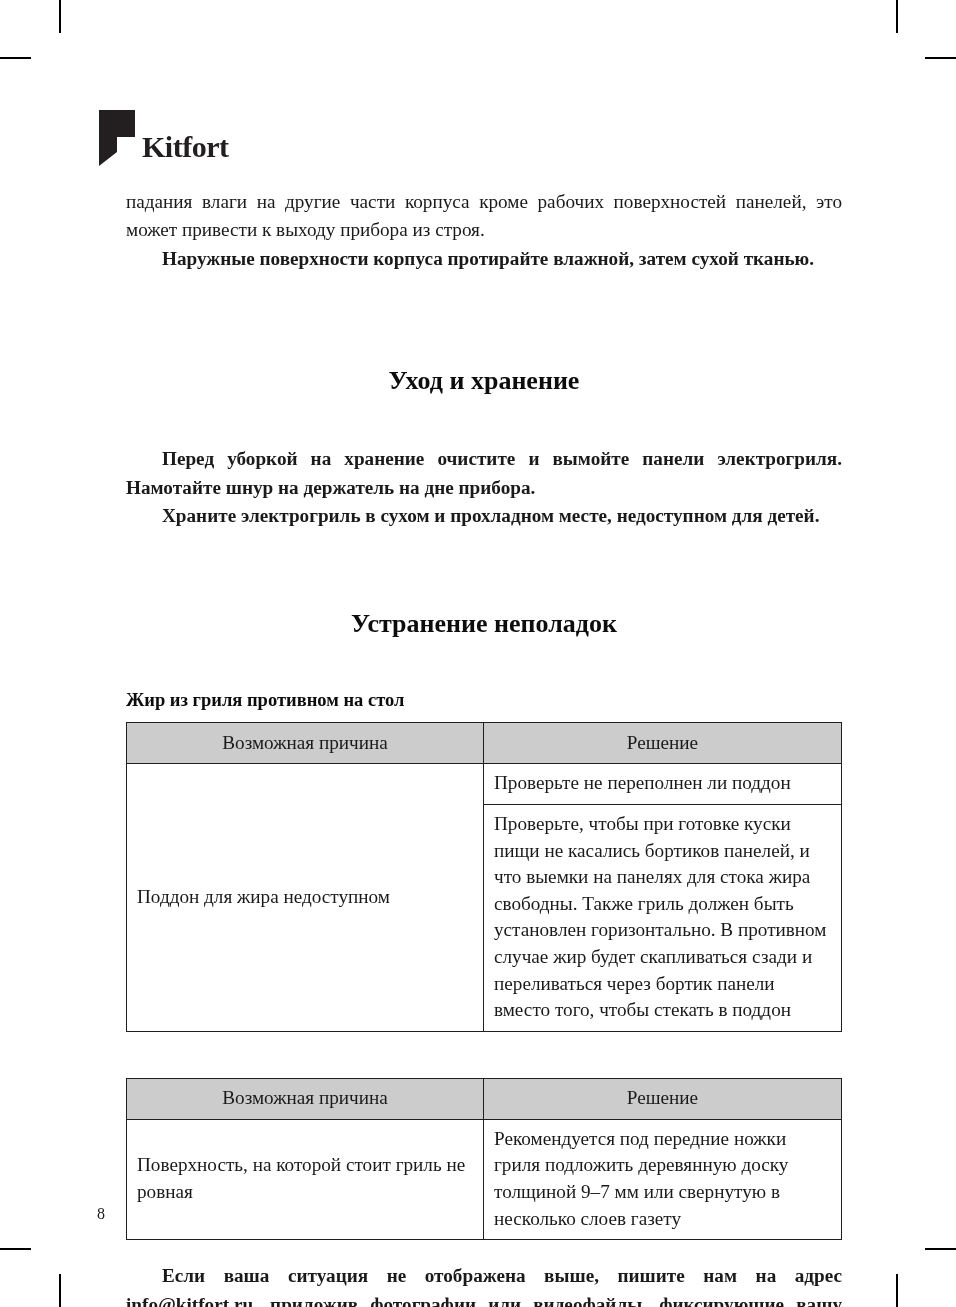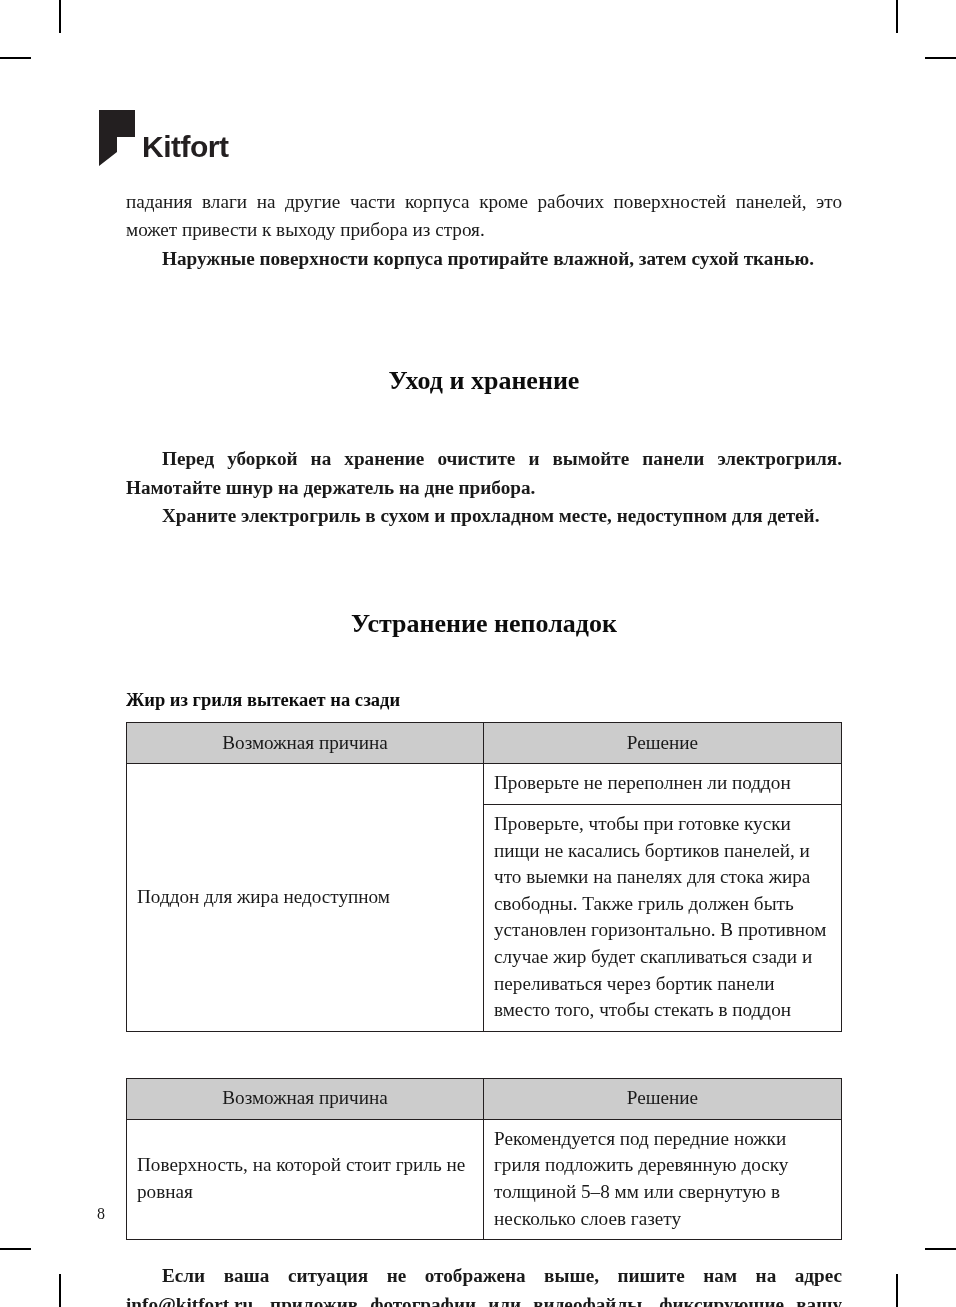--- a/index.html
+++ b/index.html
@@ -51,21 +51,21 @@
     height: 62px;
   }
   .logo-mark {
     width: 39px;
     height: 56px;
     position: relative;
     margin-right: 6px;
   }
   .logo-mark svg { display: block; }
   .logo-word {
-    font-family: Liberation Sans, sans-serif;
+    font-family: Liberation Serif, serif;
     font-weight: bold;
     font-size: 30px;
     line-height: 30px;
     letter-spacing: -0.5px;
     color: #231f20;
     position: relative;
     top: -4px;
     margin-top: 21px;
   }
 
@@ -190,21 +190,21 @@
     <h2 class="section">Уход и хранение</h2>
     <div class="sp-2"></div>
 
     <p class="body indent">Перед уборкой на хранение очистите и вымойте панели электрогриля. Намотайте шнур на держатель на дне прибора.</p>
     <p class="body indent">Храните электрогриль в сухом и прохладном месте, недоступном для детей.</p>
 
     <div class="sp-3"></div>
     <h2 class="section">Устранение неполадок</h2>
     <div class="sp-4"></div>
 
-    <h3 class="subhead">Жир из гриля вытекает на сзади</h3>
+    <h3 class="subhead">Жир из гриля противном на стол</h3>
     <div class="sp-5"></div>
 
     <table class="tbl">
       <colgroup>
           <col class="col-cause">
           <col class="col-sol">
         </colgroup>
       <thead>
         <tr>
           <th>Возможная причина</th>
@@ -232,21 +232,21 @@
         </colgroup>
       <thead>
         <tr>
           <th>Возможная причина</th>
           <th>Решение</th>
         </tr>
       </thead>
       <tbody>
         <tr>
           <td class="cause">Поверхность, на которой стоит гриль не ровная</td>
-          <td class="solution">Рекомендуется под передние ножки гриля подложить деревянную доску толщиной 5–8 мм или свернутую в несколько слоев газету</td>
+          <td class="solution">Рекомендуется под передние ножки гриля подложить деревянную доску толщиной 9–7 мм или свернутую в несколько слоев газету</td>
         </tr>
       </tbody>
     </table>
 
     <div class="sp-8"></div>
     <p class="body indent">Если ваша ситуация не отображена выше, пишите нам на адрес info@kitfort.ru, приложив фотографии или видеофайлы, фиксирующие вашу проблему. Пришлите также фотографию наклейки с серийным номером, расположенную на дне или на задней части корпуса устройства.</p>
 
   </div>
 
   <div class="page-number">8</div>

